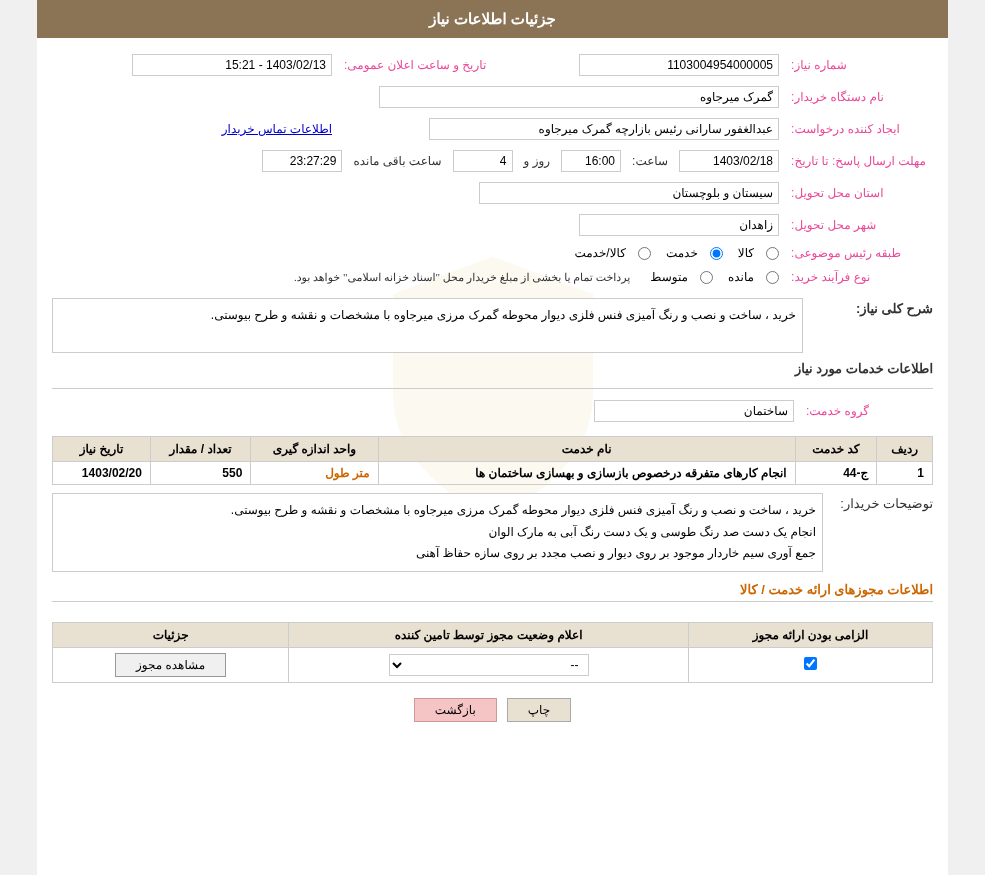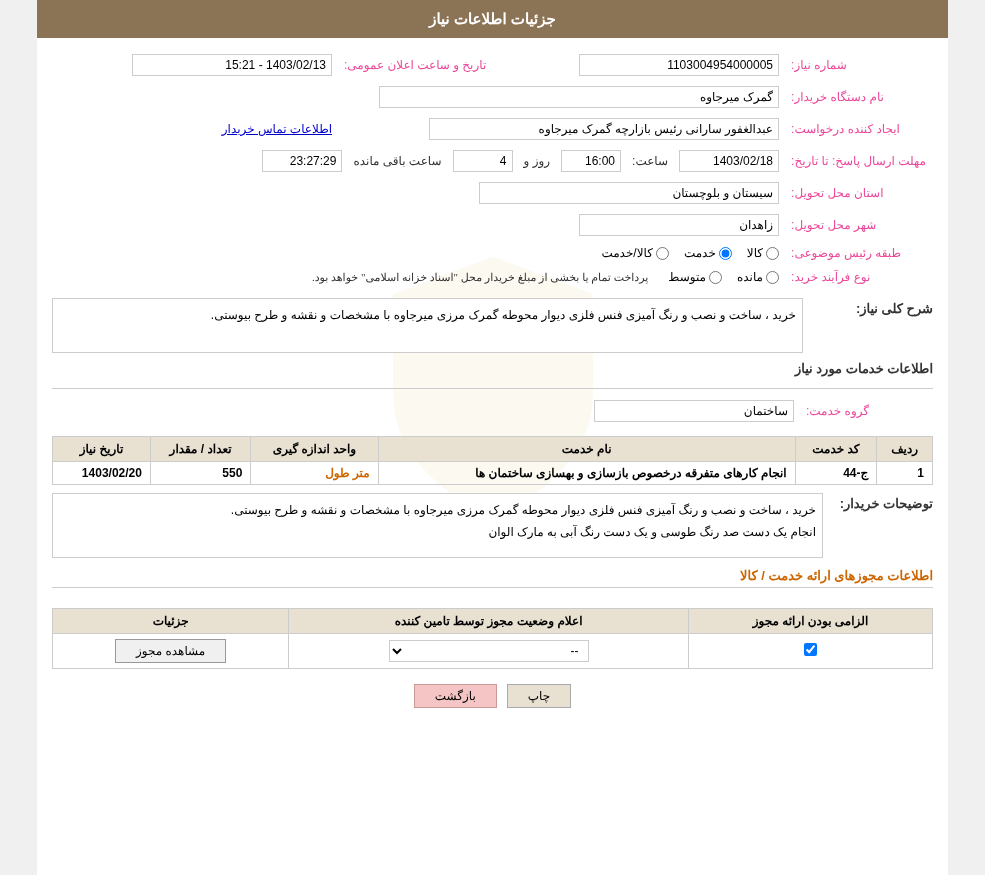--- a/index.html
+++ b/index.html
@@ -77,21 +77,21 @@
       color: #cc6600;
     }
     .radio-group {
       display: flex;
       gap: 15px;
       align-items: center;
     }
     .radio-item {
       display: flex;
       align-items: center;
-      gap: 3px;
+      gap: 12px;
     }
     .link-section-title {
       text-align: right;
       color: #cc6600;
       font-weight: bold;
       margin: 10px 0 5px 0;
       font-size: 13px;
       border-bottom: 1px solid #ccc;
       padding-bottom: 4px;
     }
@@ -309,24 +309,25 @@
           <td>ج-44</td>
           <td>انجام کارهای متفرقه درخصوص بازسازی و بهسازی ساختمان ها</td>
           <td class="text-orange">متر طول</td>
           <td>550</td>
           <td>1403/02/20</td>
         </tr>
       </tbody>
     </table>
 
     <div style="display:flex; align-items:flex-start; gap:10px; margin-bottom:10px;">
-      <span class="field-label" style="font-weight:bold; font-size:13px; white-space:nowrap; padding-top:3px; min-width:100px;">توضیحات خریدار:</span>
+      <span class="field-label" style="font-weight:normal; font-size:13px; white-space:nowrap; padding-top:3px; min-width:100px;">توضیحات خریدار:</span>
       <div style="flex:1; border:1px solid #ccc; padding:6px; min-height:65px; background:#fff; font-size:12px; line-height:1.8;">
         <div>خرید ، ساخت و نصب و رنگ آمیزی فنس فلزی دیوار محوطه گمرک مرزی میرجاوه با مشخصات و نقشه و طرح  بیوستی.</div>
         <div>انجام یک دست صد رنگ طوسی و یک دست رنگ آبی به مارک الوان</div>
+        <div>جمع آوری سیم خاردار موجود بر روی دیوار و نصب مجدد بر روی سازه حفاظ آهنی</div>
       </div>
     </div>
 
     <div class="link-section-title">اطلاعات مجوزهای ارائه خدمت / کالا</div>
 
     <div style="height:15px;"></div>
 
     <table class="permissions-table">
       <thead>
         <tr>

